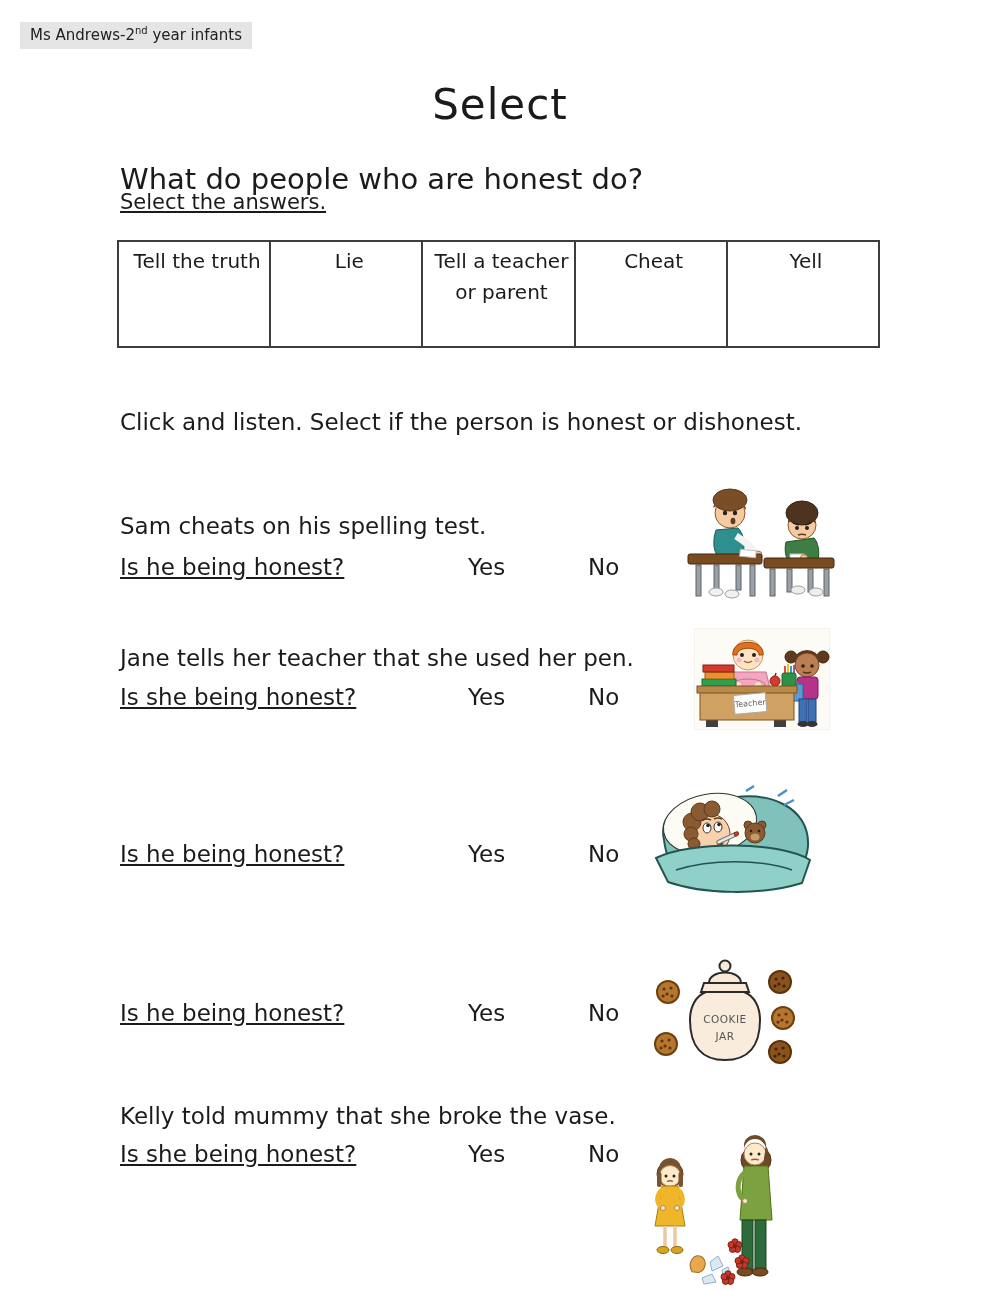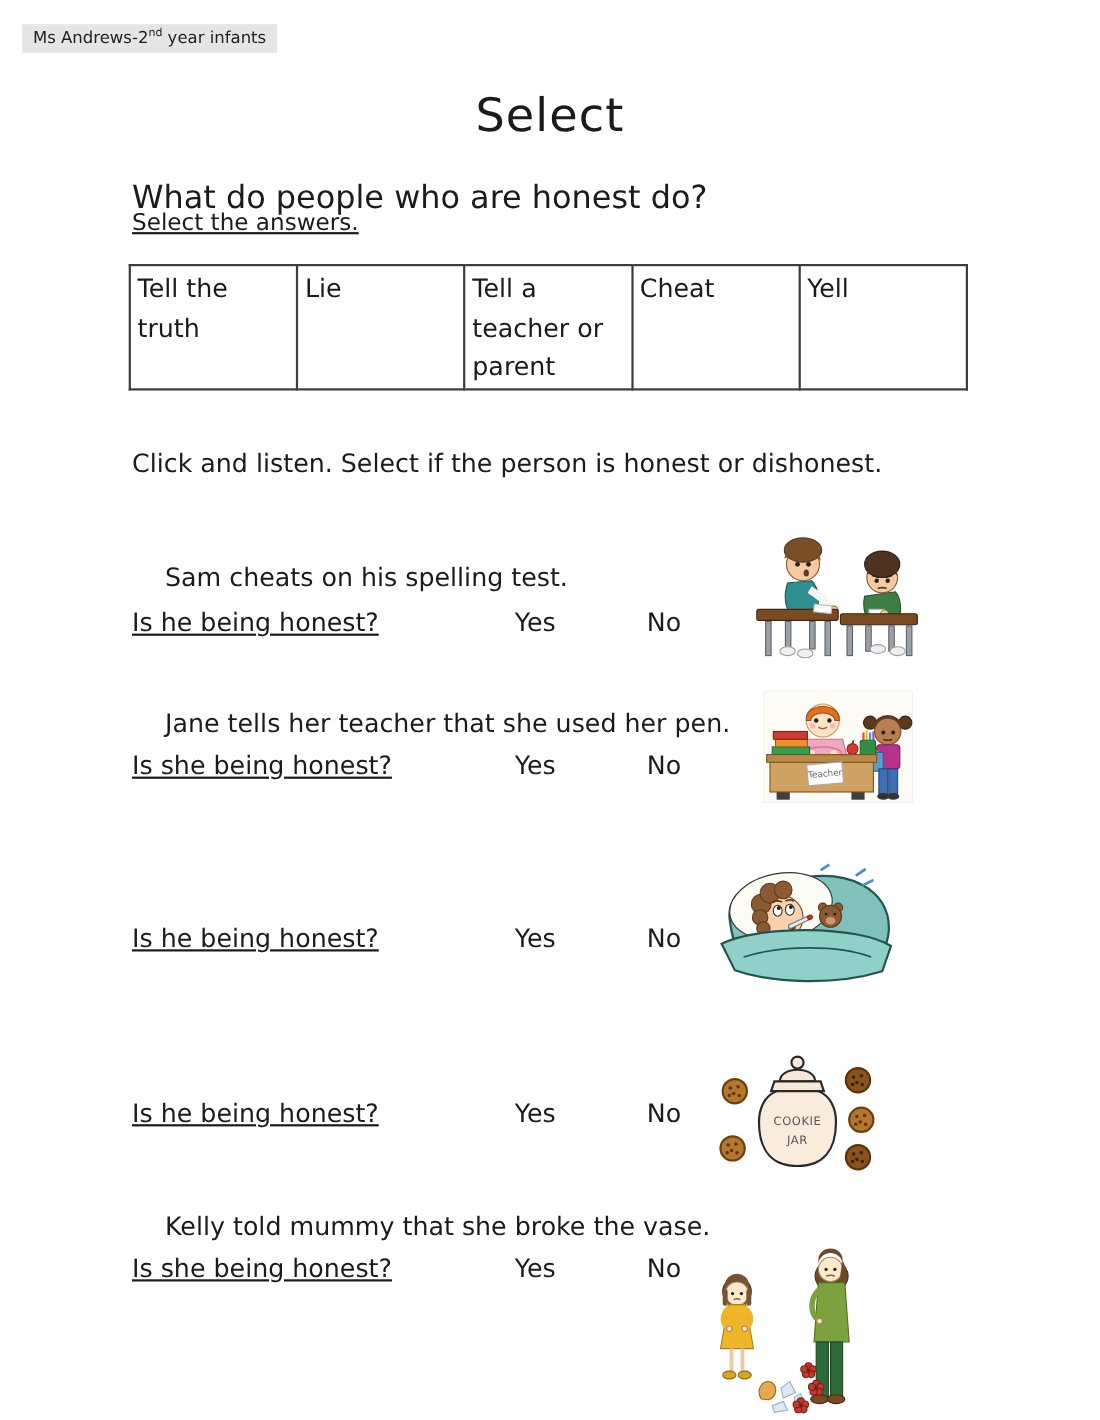--- a/index.html
+++ b/index.html
@@ -17,25 +17,25 @@
     position:absolute;top:80px;left:0;width:100%;text-align:center;
     font-size:42px;font-weight:400;margin:0;letter-spacing:1px;
   }
   .intro1{position:absolute;left:120px;top:162px;font-size:29px;}
   .intro2{position:absolute;left:120px;top:190px;font-size:21px;text-decoration:underline;}
   table.options{
     position:absolute;left:117px;top:240px;width:763px;height:108px;
     border-collapse:collapse;table-layout:fixed;
   }
   table.options td{
-    border:2px solid #3d3d3d;vertical-align:top;
-    padding:4px 0 0 6px;font-size:23px;line-height:1.55;
+    border:2px solid #3d3d3d;text-align:center;vertical-align:top;
+    padding:4px 0 0 6px;font-size:20px;line-height:1.55;
   }
   .instruction{position:absolute;left:120px;top:409px;font-size:23px;}
-  .q-statement{position:absolute;left:120px;font-size:23px;white-space:nowrap;cursor:pointer;margin-left:30px;}
+  .q-statement{position:absolute;left:120px;font-size:23px;white-space:nowrap;cursor:pointer;}
   .q-row{position:absolute;left:120px;width:640px;font-size:23px;white-space:nowrap;text-decoration:underline;}
   .q-row .yes{position:absolute;left:348px;cursor:pointer;}
   .q-row .no{position:absolute;left:468px;cursor:pointer;}
   .illu{position:absolute;}
   .illu svg{display:block;}
   svg text{font-family:"DejaVu Sans","Liberation Sans",sans-serif;}
 </style>
 </head>
 <body>
 

